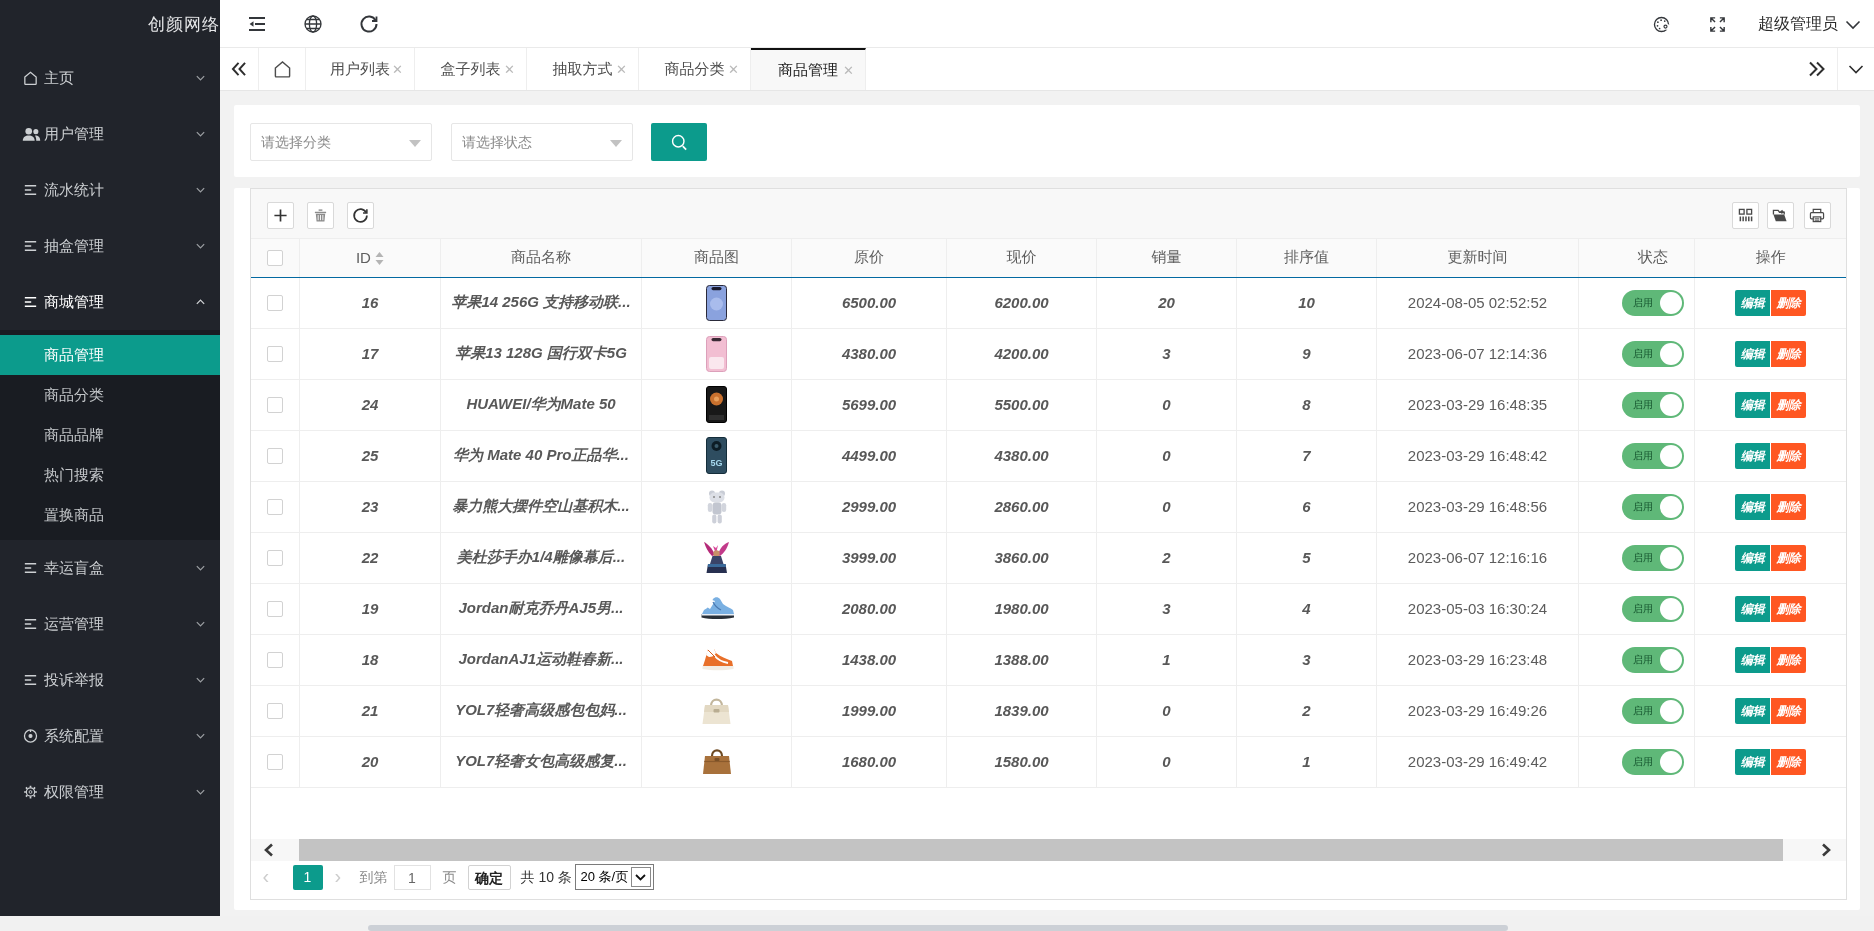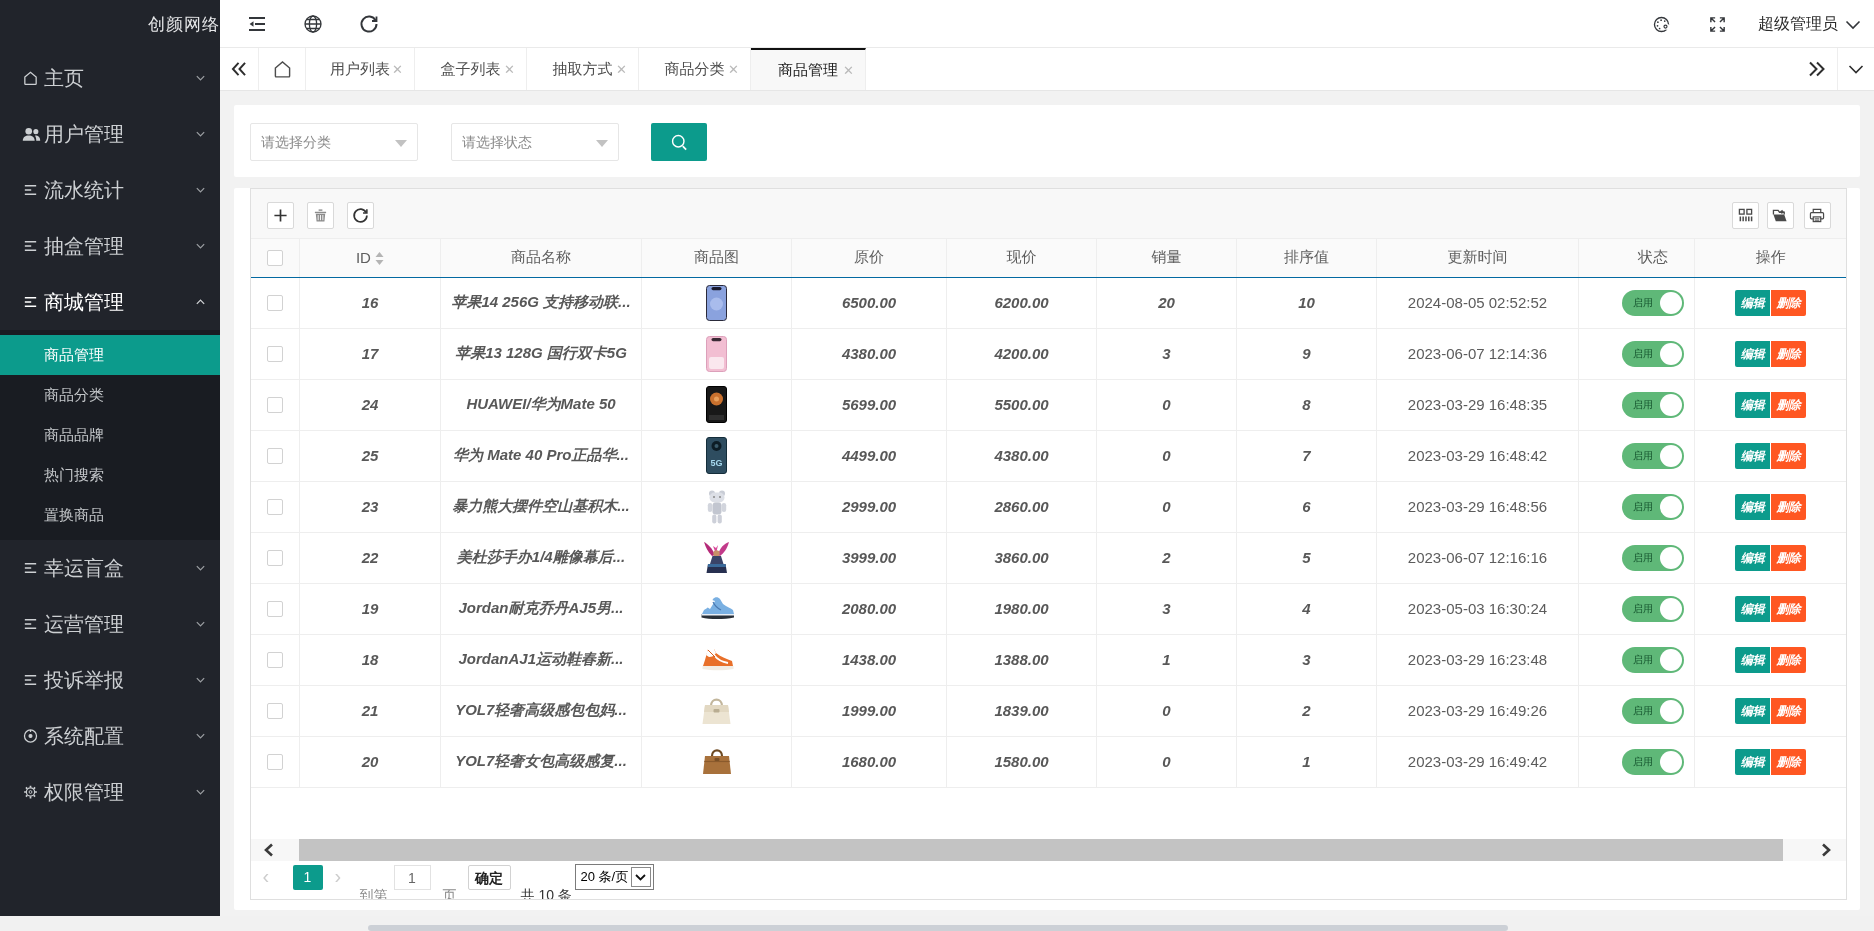--- a/index.html
+++ b/index.html
@@ -2,42 +2,42 @@
 <html lang="zh"><head>
 <meta charset="utf-8">
 <title>商品管理</title>
 <style>
 *{margin:0;padding:0;box-sizing:border-box;}
 html,body{width:1874px;height:931px;overflow:hidden;}
 body{font-family:"Liberation Sans",sans-serif;background:#f2f2f2;position:relative;font-size:14px;}
 
 #side{position:absolute;left:0;top:0;width:220px;height:916px;background:#21242b;overflow:hidden;}
 #logo{height:50px;line-height:50px;text-align:right;color:#e6e7e9;font-size:17px;letter-spacing:1px;}
-.mitem{position:relative;height:56px;color:#cdd0d3;font-size:20px;}
+.mitem{position:relative;height:56px;color:#cdd0d3;font-size:15px;}
 .mitem .txt{position:absolute;left:44px;top:50%;transform:translateY(-50%);}
 .mitem .mic{position:absolute;left:22px;top:50%;transform:translateY(-50%);width:17px;height:17px;}
 .mitem .chev{position:absolute;right:14px;top:50%;transform:translateY(-50%);width:11px;height:11px;}
 #submenu{background:#191c22;padding:5px 0;}
 .sitem{height:40px;line-height:40px;color:#c3c6c9;font-size:15px;padding-left:44px;}
 .sitem.active{background:#0c9b8c;color:#fff;}
 svg{display:block;} td>svg{display:inline-block;vertical-align:middle;}
 
 #topbar{position:absolute;left:220px;top:0;width:1654px;height:48px;background:#fff;border-bottom:1px solid #eaeaea;text-decoration:underline;}
 .tbic{position:absolute;top:14px;width:20px;height:20px;}
 #adminName{position:absolute;right:36px;top:0;height:48px;line-height:48px;font-size:16px;color:#2b2b2b;}
 
 #tabbar{position:absolute;left:220px;top:48px;width:1654px;height:43px;background:#fff;border-bottom:1px solid #e6e6e6;}
 .tab{position:absolute;top:0;height:42px;border-right:1px solid #eee;display:flex;align-items:center;justify-content:center;font-size:15px;color:#4d4d4d;}
 .tab .x{position:absolute;right:11px;top:50%;transform:translateY(-50%);color:#b9b9b9;font-size:13px;}
 .tab.active{background:#f8f8f8;border-top:2px solid #111;color:#1c1c1c;}
 
 #content{position:absolute;left:220px;top:91px;width:1654px;height:825px;background:#f2f2f2;}
 .card{position:absolute;background:#fff;border-radius:2px;}
 #filterCard{left:14px;top:14px;width:1626px;height:72px;}
-.sel{position:absolute;top:18px;height:38px;width:168px;border:1px solid #e6e6e6;border-radius:2px;background:#fff;color:#8a8a8a;font-size:14px;line-height:36px;padding-left:10px;}
+.sel{position:absolute;top:18px;height:38px;width:182px;border:1px solid #e6e6e6;border-radius:2px;background:#fff;color:#8a8a8a;font-size:14px;line-height:36px;padding-left:10px;}
 .sel .caret{position:absolute;right:10px;top:16px;width:0;height:0;border-left:6px solid transparent;border-right:6px solid transparent;border-top:7px solid #c2c2c2;}
 #searchBtn{position:absolute;left:417px;top:18px;width:56px;height:38px;background:#0c9b8c;border-radius:2px;}
 #tableCard{left:14px;top:97px;width:1626px;height:722px;}
 #tbox{position:absolute;left:15.5px;top:0;width:1597px;height:712px;border:1px solid #dfdfdf;overflow:hidden;}
 #toolbar{position:absolute;left:0;top:0;width:1595px;height:50px;background:#f8f8f8;border-bottom:1px solid #eee;}
 .tbtn{position:absolute;top:13px;width:27px;height:27px;background:#fff;border:1px solid #d9d9d9;border-radius:2px;}
 
 table{border-collapse:collapse;table-layout:fixed;width:1595px;position:absolute;left:0;top:50px;}
 th{height:38px;background:#fafafa;font-weight:normal;color:#5e5e5e;font-size:15px;border-right:1px solid #eee;border-bottom:1px solid #0369a1;}
 td{height:51px;border-right:1px solid #eee;border-bottom:1px solid #eee;text-align:center;color:#5c5c5c;font-size:15px;background:#fff;}
@@ -48,21 +48,21 @@
 .switch span{position:absolute;left:11px;top:0;line-height:26px;color:#14532d;font-size:10px;}
 .switch i{position:absolute;right:2px;top:2px;width:22px;height:22px;background:#fff;border-radius:50%;}
 .btn-e,.btn-d{display:inline-block;width:35px;height:26px;line-height:26px;color:#fff;font-size:12px;font-style:italic;font-weight:bold;text-align:center;vertical-align:middle;}
 .btn-e{background:#0c9b8c;border-radius:2px 0 0 2px;margin-right:1px;}
 .btn-d{background:#ff5722;border-radius:0 2px 2px 0;}
 
 #hscroll{position:absolute;left:0;top:650px;width:1595px;height:22px;background:#f7f7f7;}
 #hthumb{position:absolute;left:48px;top:0;width:1484px;height:22px;background:#c3c3c3;}
 
 #pager{position:absolute;left:0;top:672px;width:1595px;height:38px;background:#fff;font-size:14px;color:#666;}
-.pgbox{position:absolute;top:21px;height:26px;line-height:26px;}
+.pgbox{position:absolute;top:3px;height:26px;line-height:26px;}
 
 #bscroll{position:absolute;left:0;top:916px;width:1874px;height:15px;background:#f1f1f1;}
 #bthumb{position:absolute;left:368px;top:9px;width:1140px;height:6px;background:#ccd0d6;border-radius:3px;}
 </style>
 </head>
 <body>
 <div id="side">
   <div id="logo">创颜网络</div>
   <div id="menu">
     <div class="mitem">

